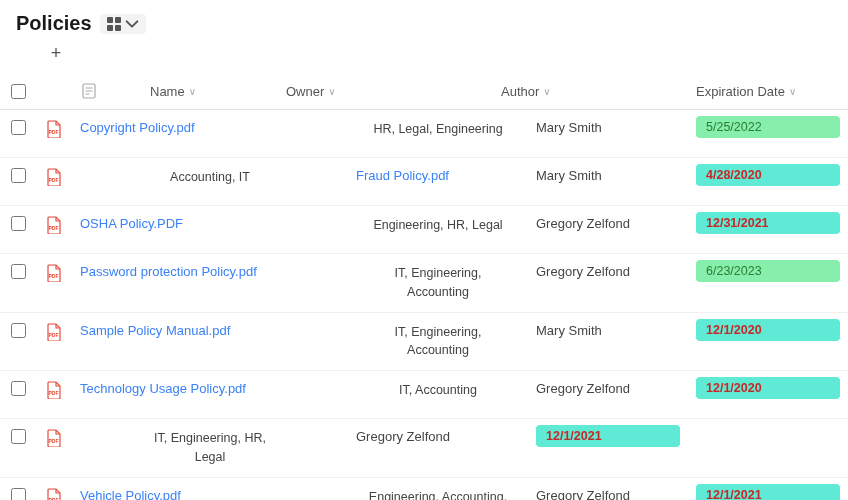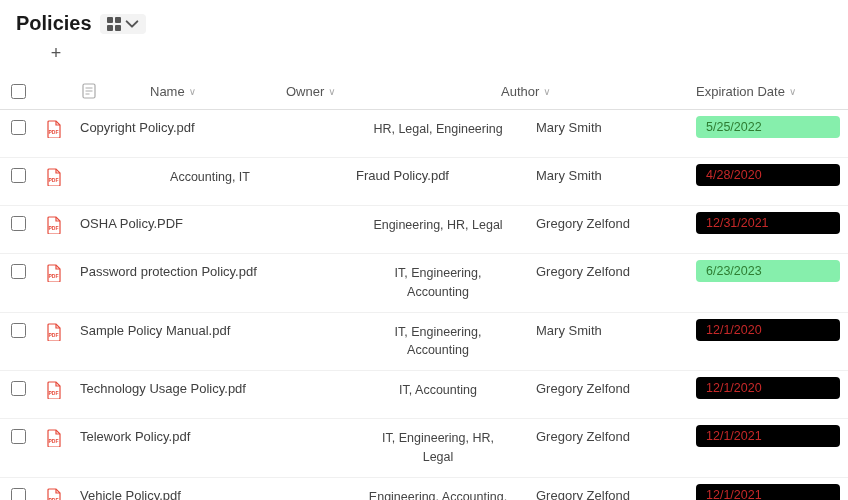--- a/index.html
+++ b/index.html
@@ -110,21 +110,21 @@
       justify-content: center;
       padding: 10px 4px;
     }
     .cell-icon {
       display: flex;
       align-items: center;
       justify-content: center;
       padding: 10px 4px;
     }
     .cell-name {
-      color: #404040;
+      color: #3b82f6;
       font-size: 13px;
       align-items: center;
     }
     .cell-owner {
       color: #444;
       font-size: 12.5px;
       line-height: 1.5;
       flex-direction: column;
       align-items: center;
     }
@@ -142,22 +142,23 @@
       font-size: 12.5px;
       font-weight: 400;
       width: 100%;
       text-align: left;
     }
     .expiry-green {
       background: #86efac;
       color: #2e7d32;
     }
     .expiry-red {
-      background: #000000;
+      background: #5eead4;
       color: #c62828;
+      font-weight: bold;
     }
     input[type="checkbox"] {
       width: 15px;
       height: 15px;
       cursor: pointer;
     }
     .sort-icon {
       color: #aaa;
       font-size: 10px;
     }
@@ -342,21 +343,20 @@
       <div class="cell-check">
         <input type="checkbox" style="">
       </div>
       <div class="cell-icon">
         <svg width="16" height="18" viewBox="0 0 16 18" fill="none">
           <path d="M3 1h7l4 4v12a1 1 0 01-1 1H3a1 1 0 01-1-1V2a1 1 0 011-1z" stroke="#e74c3c" stroke-width="1.2" fill="none"></path>
           <path d="M10 1v4h4" stroke="#e74c3c" stroke-width="1.2" fill="none"></path>
           <text x="2.5" y="14" font-size="5" fill="#e74c3c" font-family="sans-serif" font-weight="bold">PDF</text>
         </svg>
       </div>
-      <div class="cell cell-name">Telework Policy.pdf</div>
       <div class="cell cell-owner">
           <span>IT, Engineering, HR,</span>
           <span>Legal</span>
         </div>
       <div class="cell cell-author">Gregory Zelfond</div>
       <div class="cell cell-expiration">
         <span class="expiry-badge expiry-red">12/1/2021</span>
       </div>
     </div>
       <div class="table-row">

